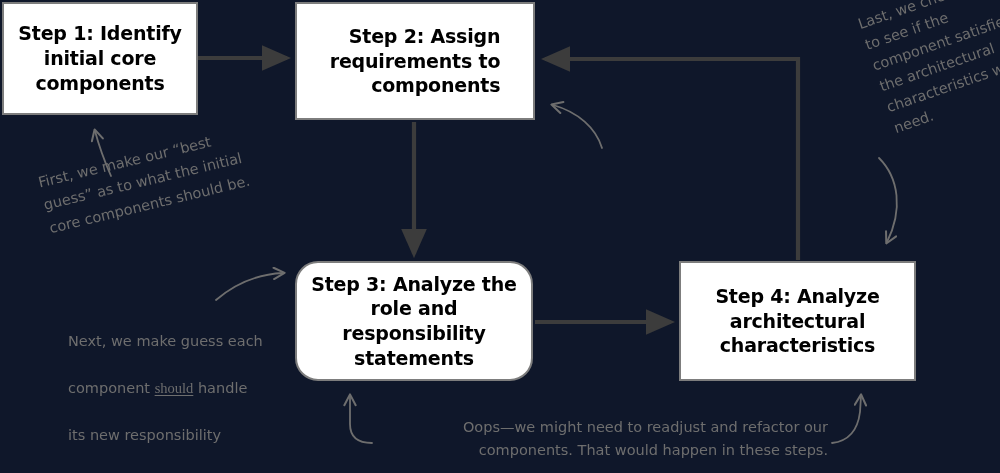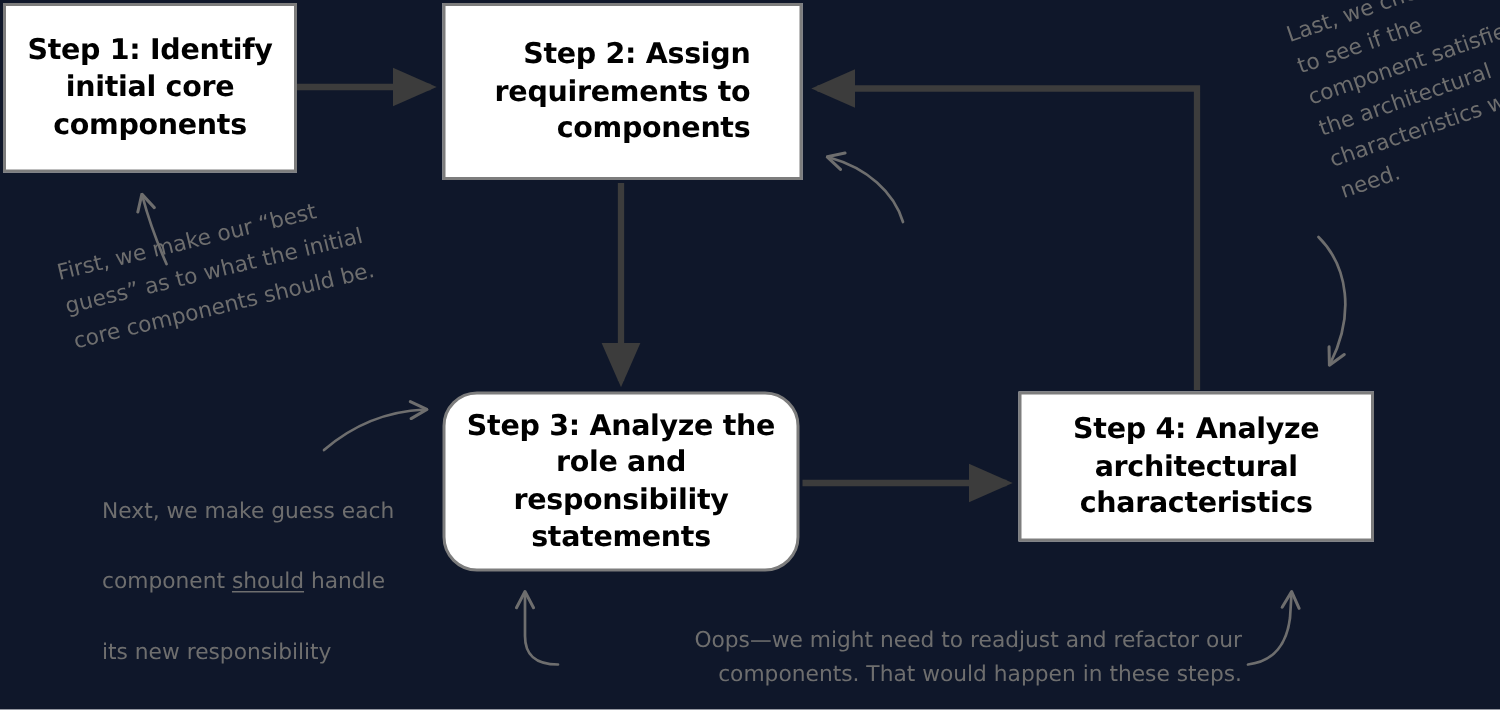--- a/index.html
+++ b/index.html
@@ -58,20 +58,21 @@
     transform-origin: left top;
   }
   .ann-rot-right {
     transform: rotate(-19deg);
     transform-origin: left top;
     text-align: left;
   }
   .ann u {
     text-decoration: underline;
     text-underline-offset: 2px;
+    font-family: Liberation Serif, serif;
   }
 </style>
 </head>
 <body>
 
 <div id="canvas">
 
   <svg class="layer" viewBox="0 0 1000 473">
     <defs>
       <marker id="solidhead" viewBox="0 0 10 10" refX="8.6" refY="5" markerWidth="7" markerHeight="7" orient="auto-start-reverse">
@@ -137,21 +138,21 @@
 requirements to
 components</span>
   </div>
 
   <div class="box" style="left:295px; top:261px; width:238px; height:120px;border-radius:23px;">
     <span class="box-label">Step 3: Analyze the
 role and responsibility
 statements</span>
   </div>
 
-  <div class="box" style="left:679px; top:261px; width:237px; height:100px;">
+  <div class="box" style="left:679px; top:261px; width:237px; height:120px;">
     <span class="box-label">Step 4: Analyze
 architectural
 characteristics</span>
   </div>
 
   <div class="ann ann-rot-left" style="left:36px; top:172px; width:268px;">First, we make our “best
 guess” as to what the initial
 core components should be.</div>
 
 

